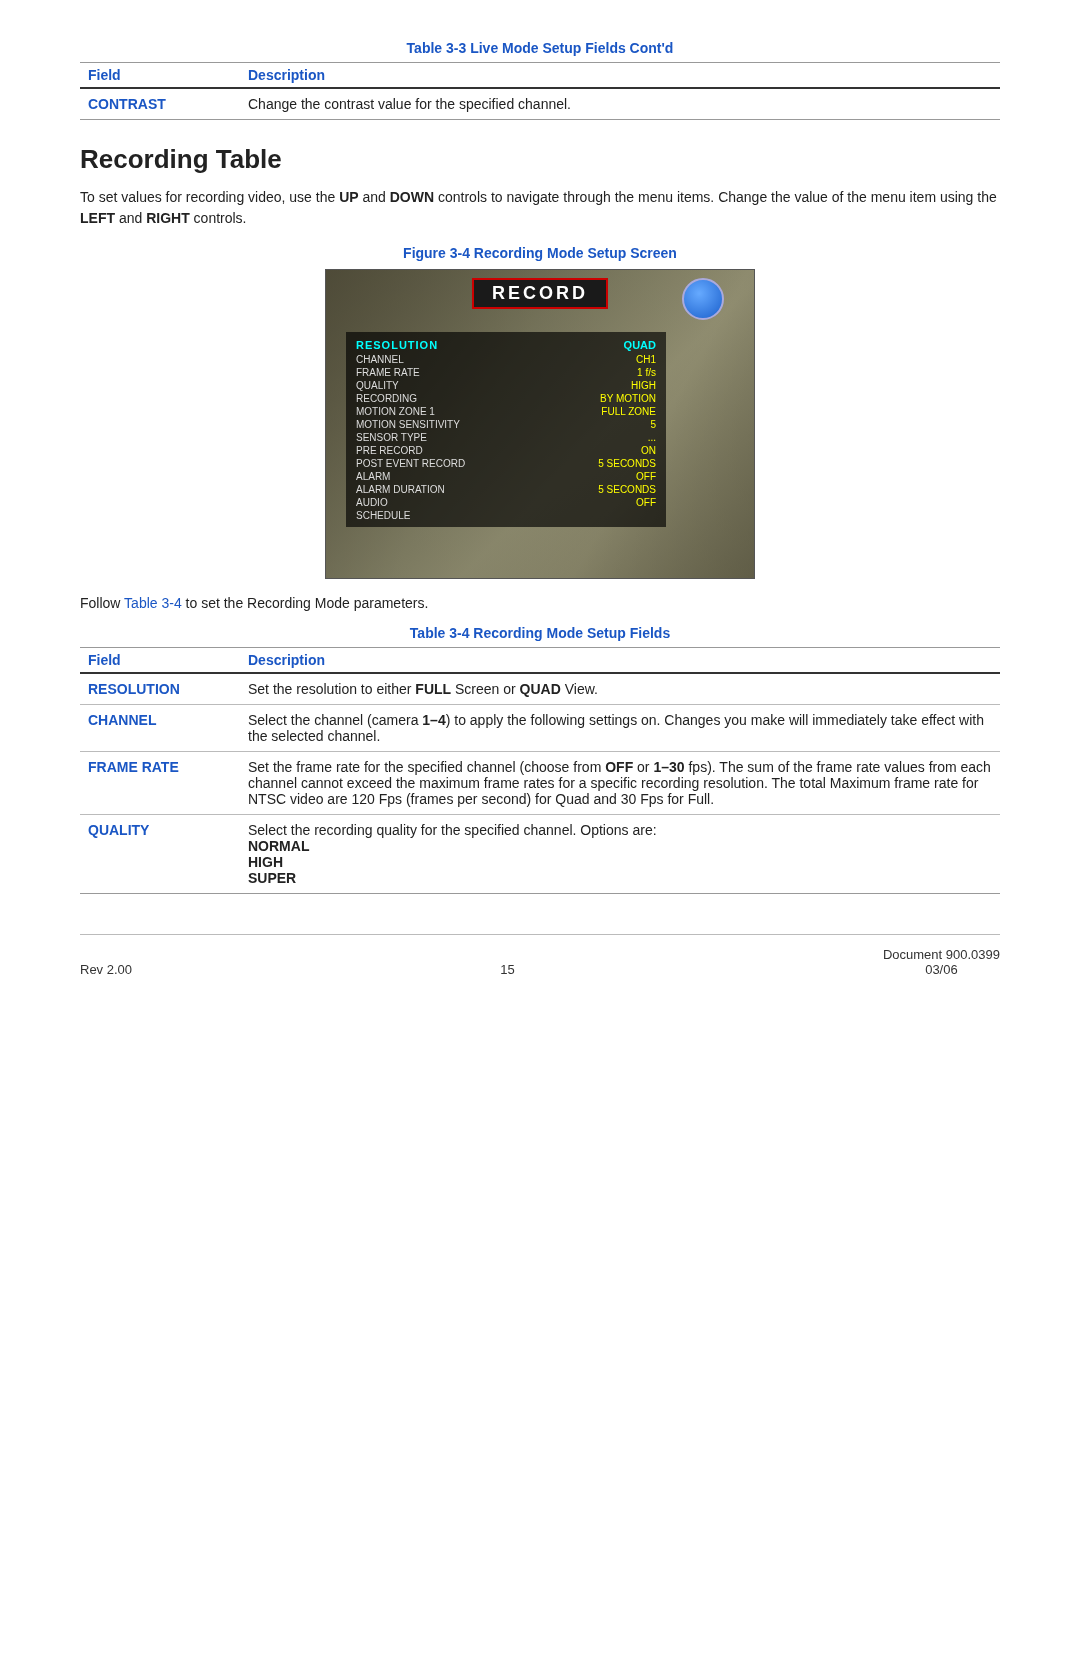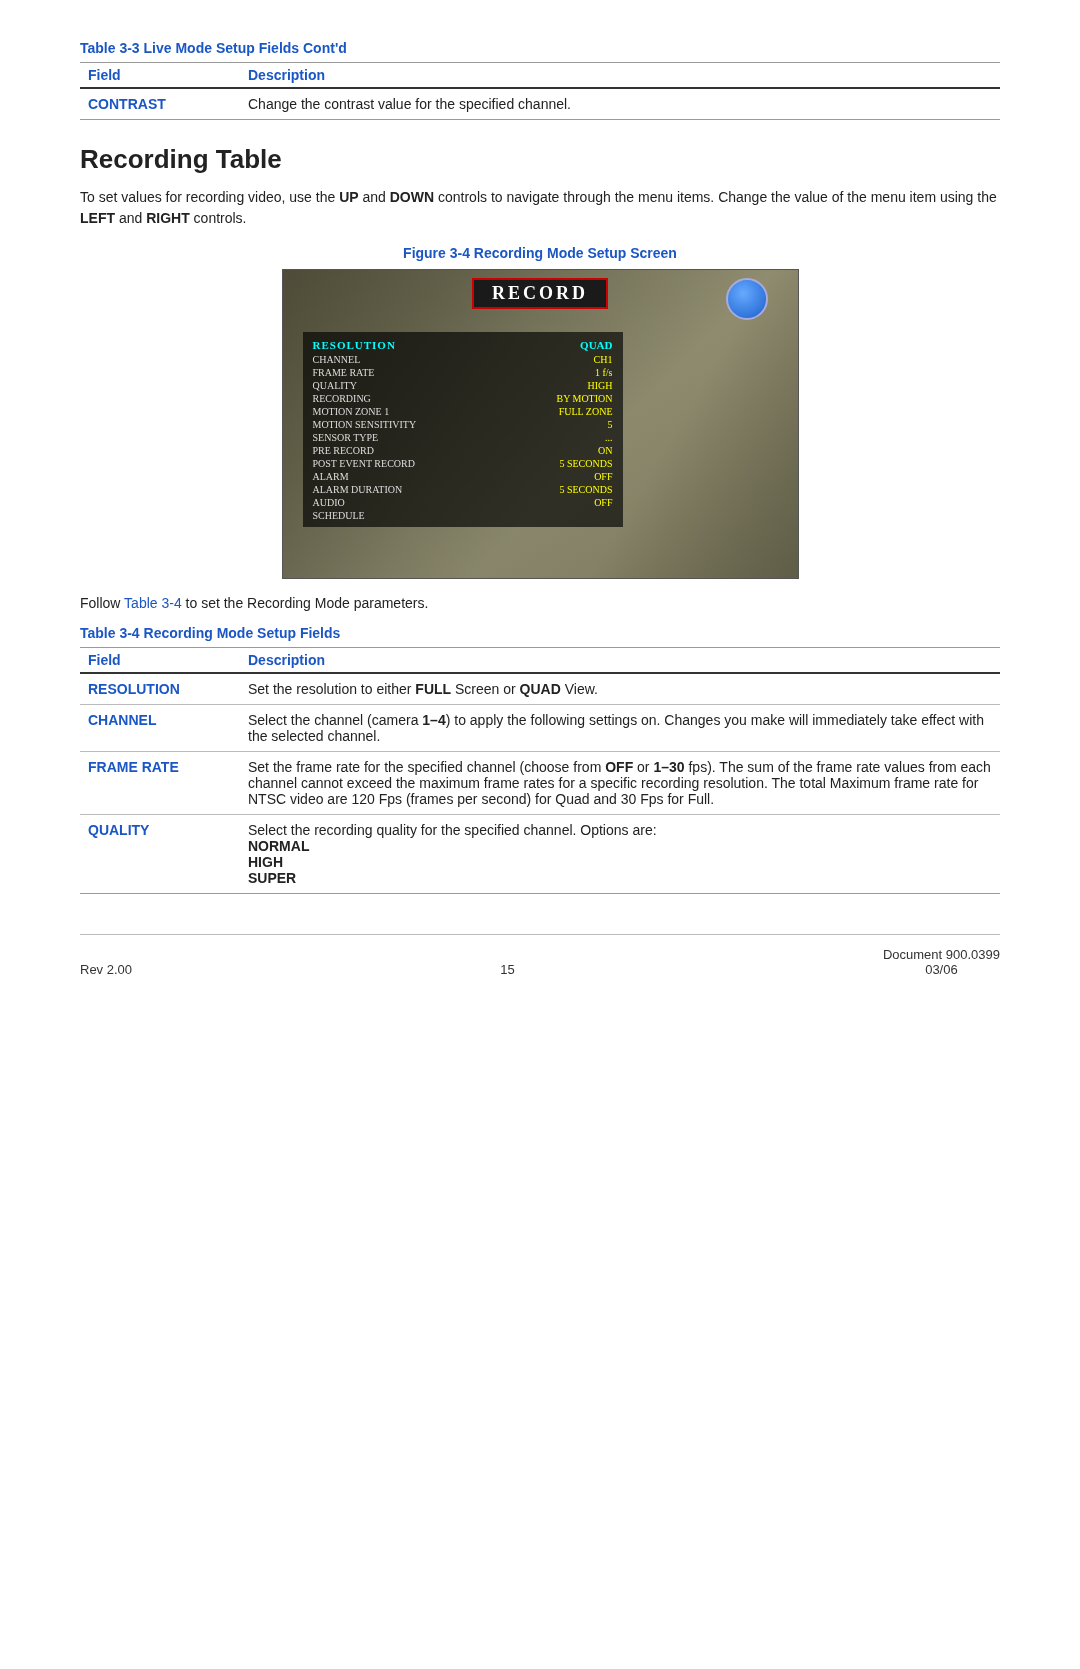--- a/index.html
+++ b/index.html
@@ -8,20 +8,21 @@
       font-size: 14px;
       background: #fff;
       color: #222;
       width: 1080px;
       min-height: 1669px;
       padding: 40px 80px 0 80px;
     }
 
     
     .table-caption {
+      text-align: center;
       color: #1a56c4;
       font-weight: bold;
       font-size: 14px;
       margin-bottom: 6px;
     }
     .data-table {
       width: 100%;
       border-collapse: collapse;
       margin-bottom: 18px;
     }
@@ -74,27 +75,26 @@
       margin-bottom: 8px;
     }
 
     
     .screenshot-container {
       display: flex;
       justify-content: center;
       margin-bottom: 16px;
     }
     .screenshot-box {
-      width: 517px;
+      width: 430px;
       height: 310px;
       background: #6d28d9;
       position: relative;
       overflow: hidden;
       border: 1px solid #555;
-      font-family: Liberation Serif, serif;
     }
 
     
     .cam-bg {
       position: absolute;
       inset: 0;
       background: linear-gradient(135deg, #4a4a3a 0%, #6a6a55 30%, #888870 60%, #5a5a48 100%);
     }
     .cam-title-bar {
       position: absolute;

